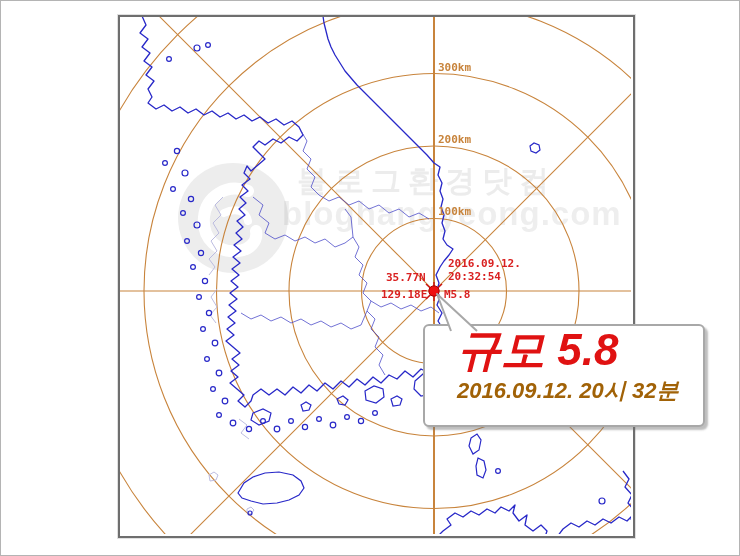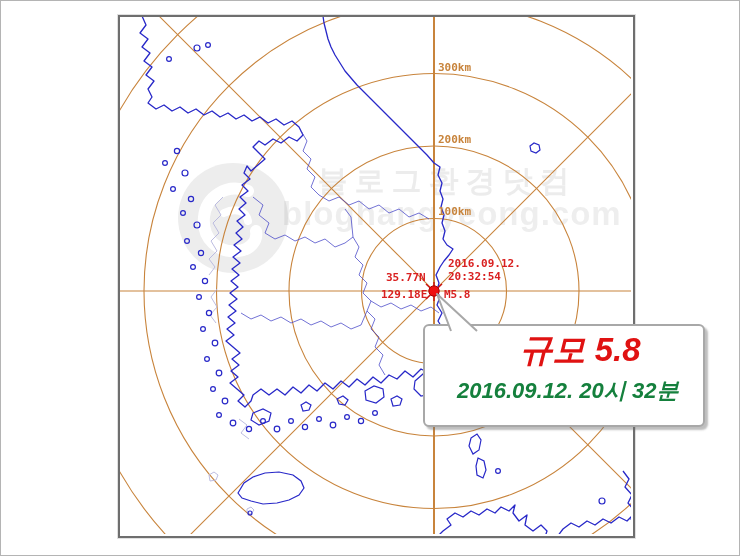--- a/index.html
+++ b/index.html
@@ -7,21 +7,21 @@
     position:relative;width:738px;height:554px;margin:0;
     border:1px solid #b4b4b4;background:#ffffff;overflow:hidden;
     font-family:"Liberation Sans",sans-serif;
   }
   
   .wm-layer{position:absolute;inset:0;z-index:1;}
   .wm-logo{position:absolute;left:177px;top:162px;width:110px;height:110px;}
   .wm-kr{
     position:absolute;left:296px;top:160px;width:300px;
     font-size:30px;font-weight:bold;letter-spacing:7px;
-    color:rgba(70,70,70,0.10);white-space:nowrap;text-align:center;
+    color:rgba(70,70,70,0.10);white-space:nowrap;
   }
   .wm-en{
     position:absolute;left:281px;top:194px;width:320px;
     font-size:33px;font-weight:bold;letter-spacing:1px;
     color:rgba(70,70,70,0.09);white-space:nowrap;
   }
   
   .map-svg{position:absolute;left:0;top:0;z-index:2;}
   .ring{stroke:#c8843c;stroke-width:1.1;fill:none;}
   .radial{stroke:#c8843c;stroke-width:1.1;fill:none;}
@@ -42,26 +42,26 @@
   }
   
   .callout{
     position:absolute;left:422px;top:323px;width:278px;height:99px;
     background:#ffffff;border:2px solid #a8a8a8;border-radius:6px;z-index:4;
     box-shadow:3px 3px 2px rgba(110,110,110,0.45);
     padding:0;
   }
   .callout-tail{position:absolute;left:0;top:0;z-index:5;pointer-events:none;}
   .co-mag{
-    margin:6px 0 10px 32px;font-size:33px;line-height:36px;
-    font-weight:bold;font-style:italic;color:#e01212;white-space:nowrap;text-align:center;
+    margin:6px 0 10px 32px;font-size:44px;line-height:36px;
+    font-weight:bold;font-style:italic;color:#e01212;white-space:nowrap;
   }
   .co-line{
     margin:2px 0 0 32px;font-size:22px;line-height:26px;
-    font-weight:bold;font-style:italic;color:#15803d;white-space:nowrap;
+    font-weight:bold;font-style:italic;color:#a16207;white-space:nowrap;
   }
 </style>
 </head>
 <body>
 
 <div class="canvas">
 
   <div class="wm-layer">
     <svg class="wm-logo" width="110" height="110" viewBox="0 0 110 110">
       <circle cx="55" cy="55" r="55" fill="rgba(80,80,80,0.10)"></circle>

